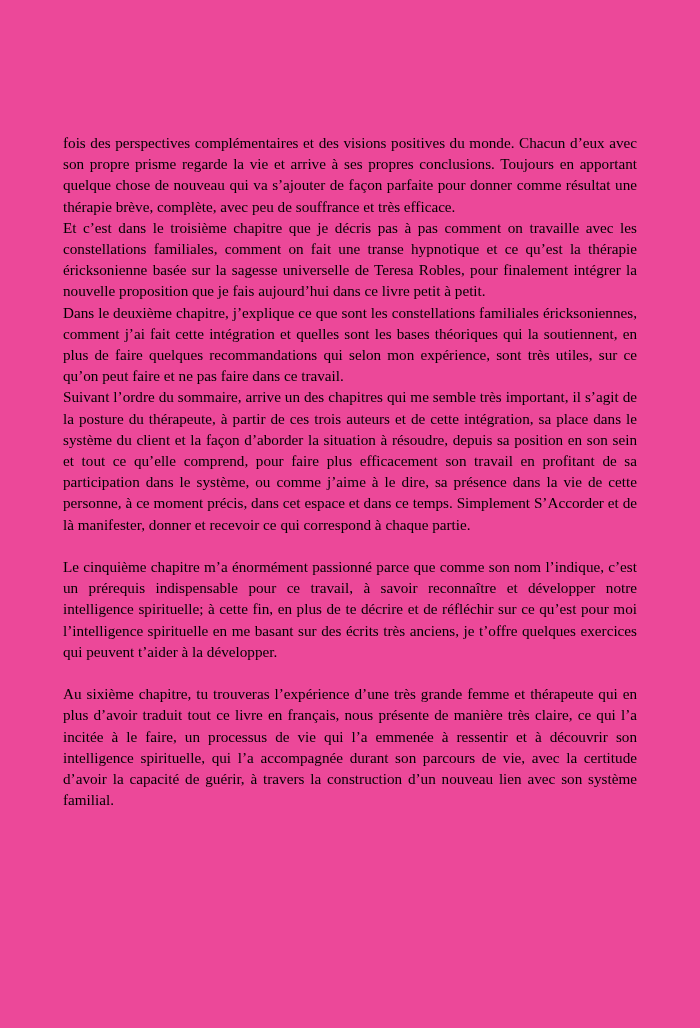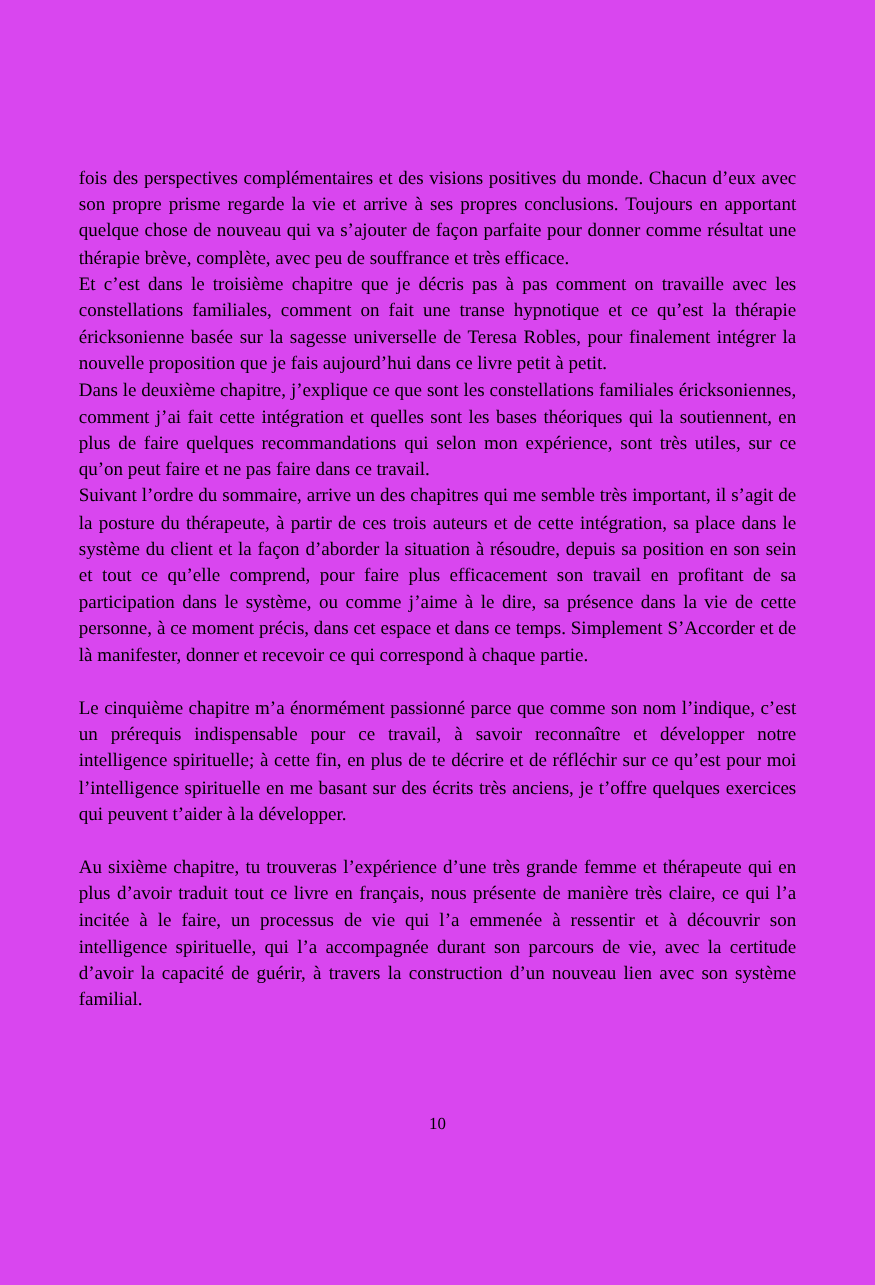--- a/index.html
+++ b/index.html
@@ -6,21 +6,21 @@
   html, body {
     margin: 0;
     padding: 0;
     background: #ffffff;
   }
   .page {
     position: relative;
     width: 700px;
     height: 1028px;
     margin: 0 auto;
-    background: #d946ef;
+    background: #ec4899;
     overflow: hidden;
     font-family: "Liberation Serif", "DejaVu Serif", serif;
     color: #000000;
   }
   .text-column {
     position: absolute;
     left: 63px;
     top: 132px;
     width: 574px;
   }
@@ -57,15 +57,14 @@
 
   <div class="text-column">
     <p class="para">fois des perspectives complémentaires et des visions positives du monde. Chacun d’eux avec son propre prisme regarde la vie et arrive à ses propres conclusions. Toujours en apportant quelque chose de nouveau qui va s’ajouter de façon parfaite pour donner comme résultat une thérapie brève, complète, avec peu de souffrance et très efficace.</p>
     <p class="para">Et c’est dans le troisième chapitre que je décris pas à pas comment on travaille avec les constellations familiales, comment on fait une transe hypnotique et ce qu’est la thérapie éricksonienne basée sur la sagesse universelle de Teresa Robles, pour finalement intégrer la nouvelle proposition que je fais aujourd’hui dans ce livre petit à petit.</p>
     <p class="para">Dans le deuxième chapitre, j’explique ce que sont les constellations familiales éricksoniennes, comment j’ai fait cette intégration et quelles sont les bases théoriques qui la soutiennent, en plus de faire quelques recommandations qui selon mon expérience, sont très utiles, sur ce qu’on peut faire et ne pas faire dans ce travail.</p>
     <p class="para">Suivant l’ordre du sommaire, arrive un des chapitres qui me semble très important, il s’agit de la posture du thérapeute, à partir de ces trois auteurs et de cette intégration, sa place dans le système du client et la façon d’aborder la situation à résoudre, depuis sa position en son sein et tout ce qu’elle comprend, pour faire plus efficacement son travail en profitant de sa participation dans le système, ou comme j’aime à le dire, sa présence dans la vie de cette personne, à ce moment précis, dans cet espace et dans ce temps. Simplement S’Accorder et de là manifester, donner et recevoir ce qui correspond à chaque partie.</p>
     <p class="para gap-before">Le cinquième chapitre m’a énormément passionné parce que comme son nom l’indique, c’est un prérequis indispensable pour ce travail, à savoir reconnaître et développer notre intelligence spirituelle; à cette fin, en plus de te décrire et de réfléchir sur ce qu’est pour moi l’intelligence spirituelle en me basant sur des écrits très anciens, je t’offre quelques exercices qui peuvent t’aider à la développer.</p>
     <p class="para gap-before">Au sixième chapitre, tu trouveras l’expérience d’une très grande femme et thérapeute qui en plus d’avoir traduit tout ce livre en français, nous présente de manière très claire, ce qui l’a incitée à le faire, un processus de vie qui l’a emmenée à ressentir et à découvrir son intelligence spirituelle, qui l’a accompagnée durant son parcours de vie, avec la certitude d’avoir la capacité de guérir, à travers la construction d’un nouveau lien avec son système familial.</p>
   </div>
 
-  <div class="page-number">10</div>
 
 </div>
 
 </body></html>

